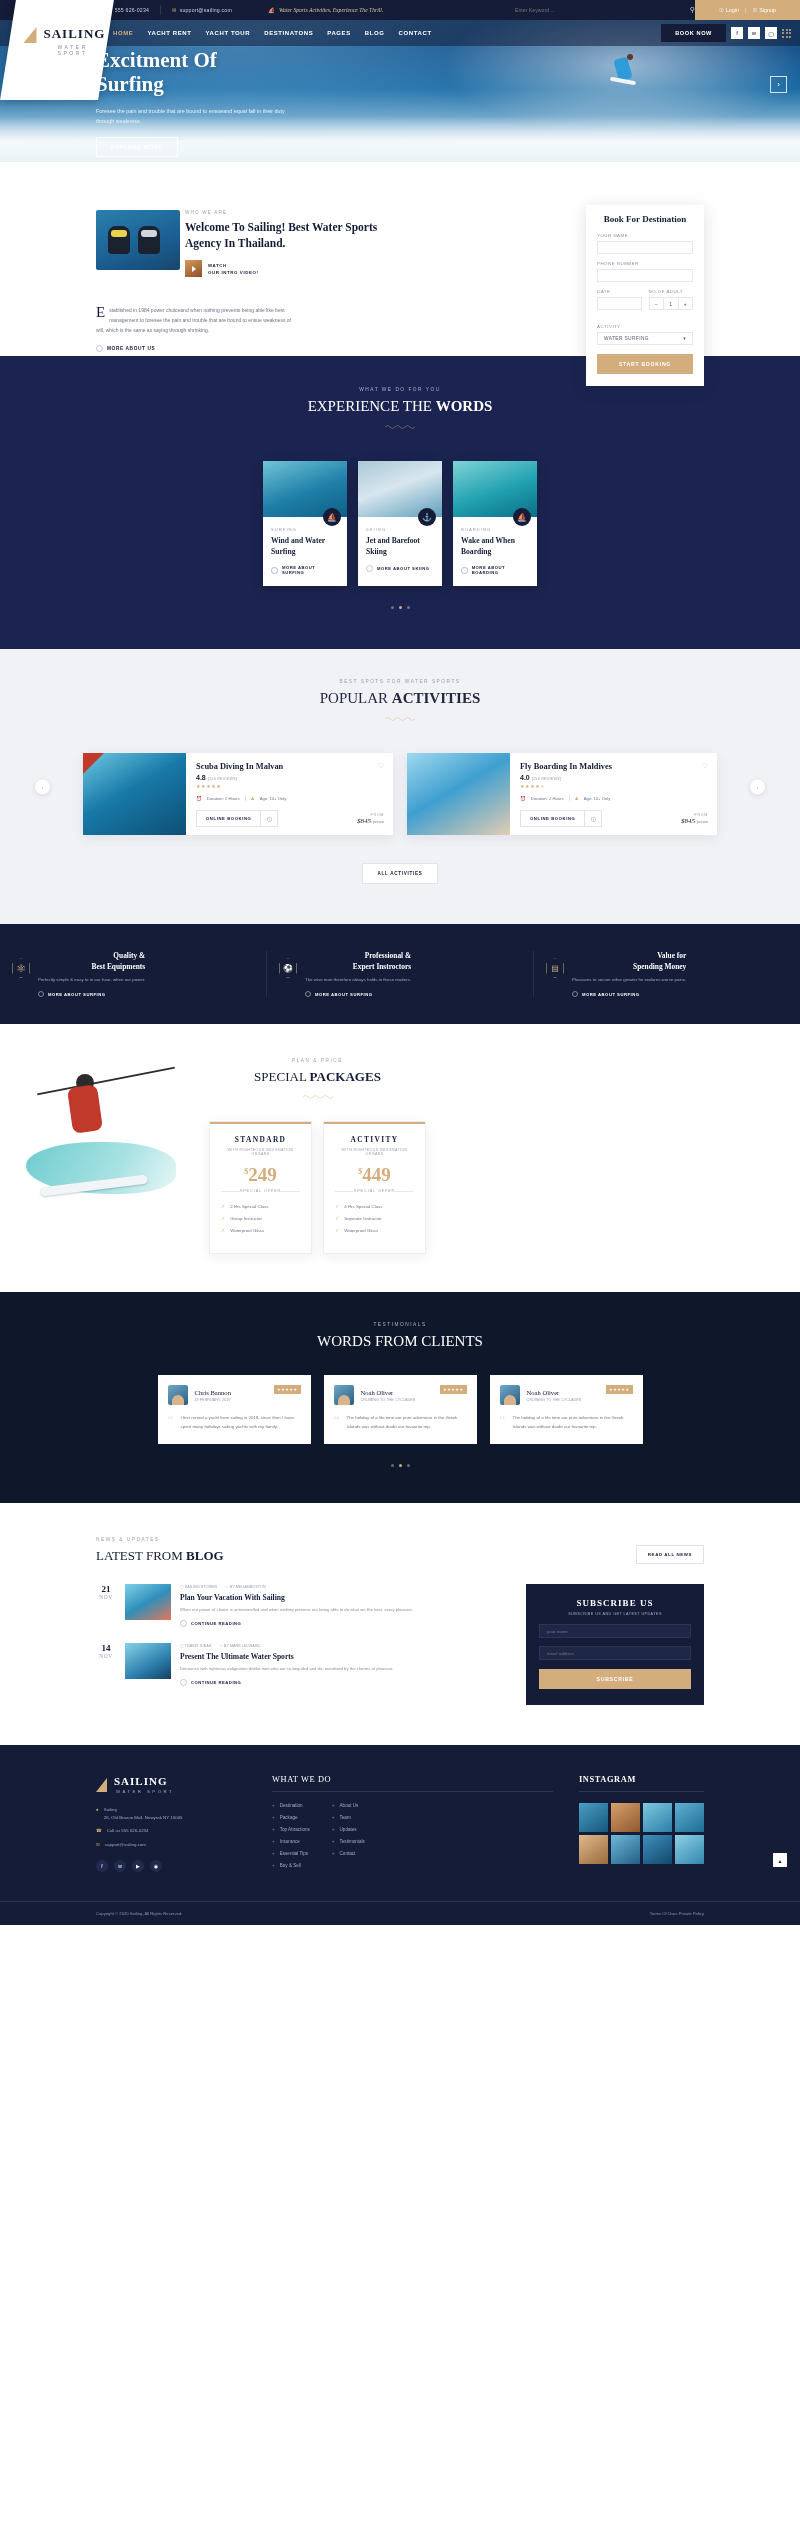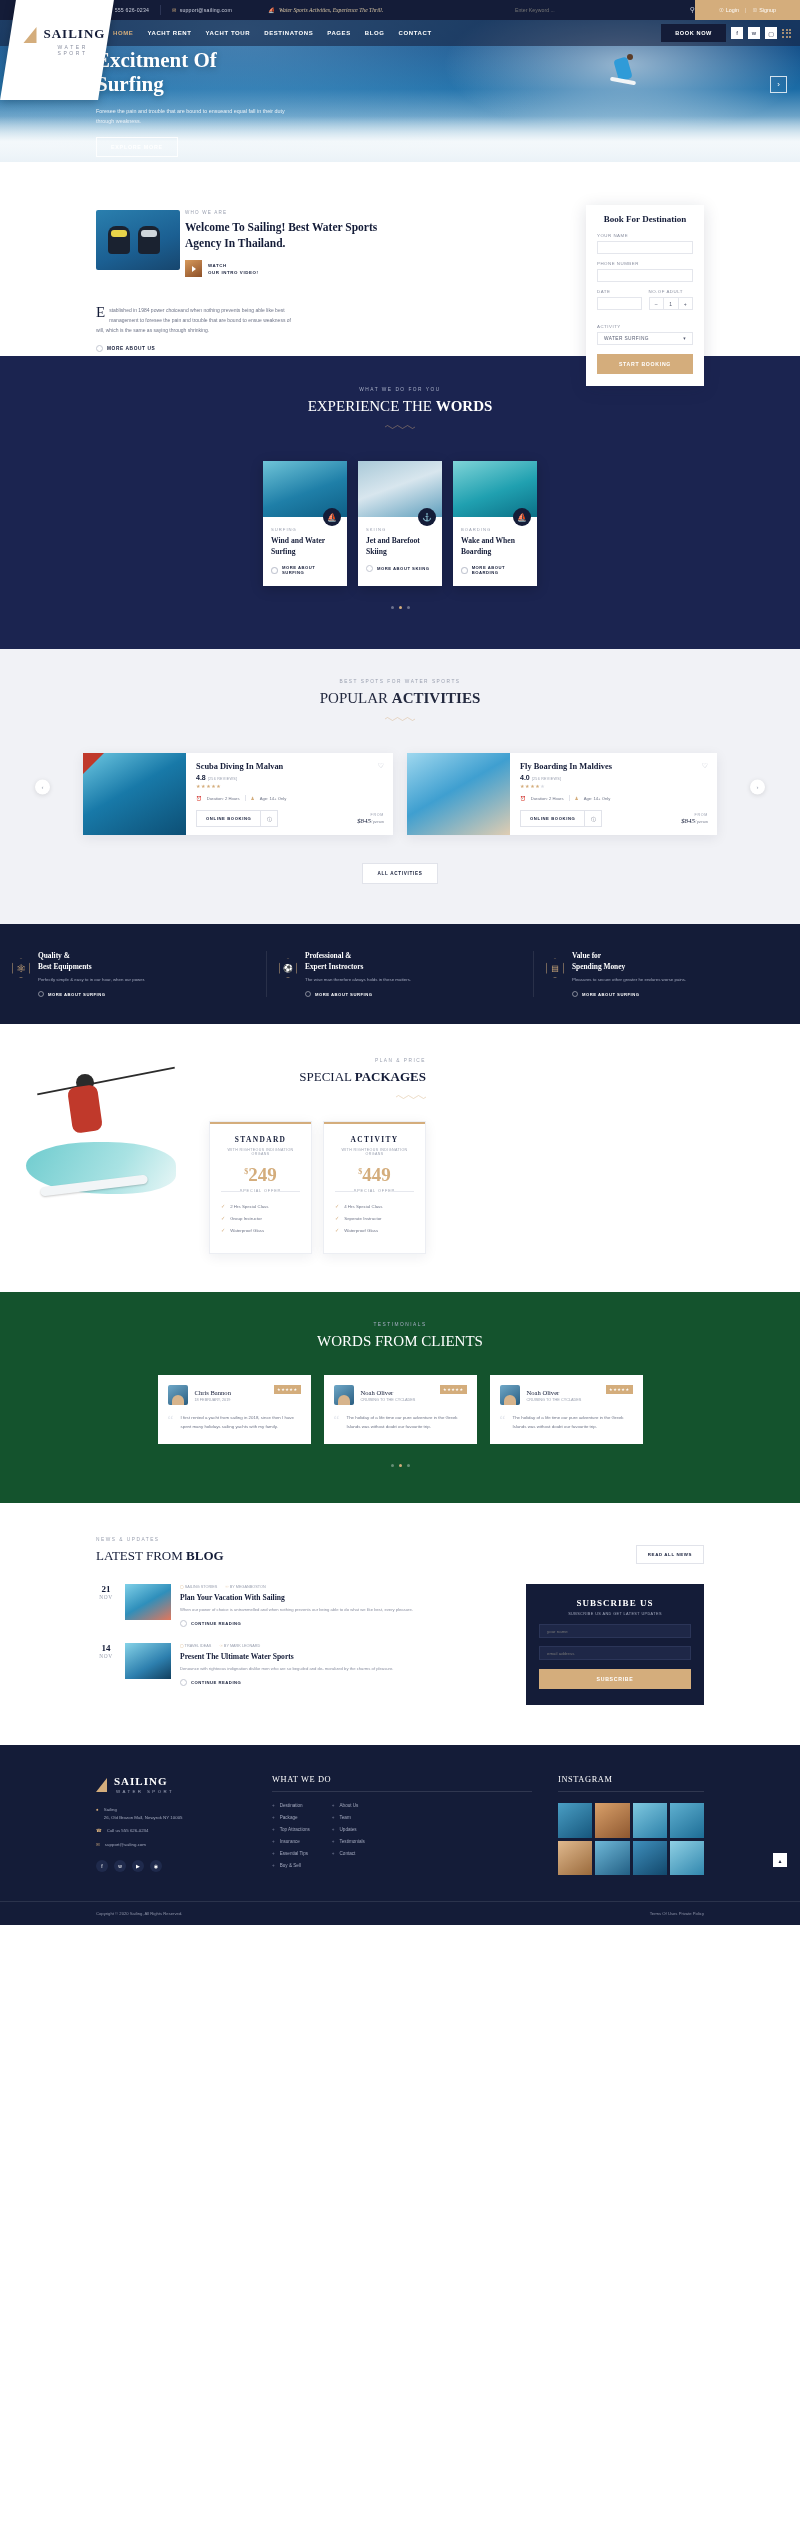--- a/index.html
+++ b/index.html
@@ -142,51 +142,51 @@
   .price .v small { font-size:4px; color:#6e7487; }
   .car-arrow { position:absolute; top:50%; transform:translateY(-50%); width:15px;height:15px;border-radius:50%; background:#fff; display:flex; align-items:center; justify-content:center; font-size:6px; color:#9aa0b0; box-shadow:0 1px 5px rgba(0,0,0,.12); }
   .ca-l { left:35px; } .ca-r { right:35px; }
   .all-act { display:block; width:fit-content; margin:28px auto 0; background:#fff; border:1px solid #e1e3ea; font-size:4.6px; font-weight:bold; letter-spacing:.7px; padding:7px 14px; color:#141c38; }
   
   .features { background:#141c38; display:flex; padding:27px 0; }
   .feat { flex:1; display:flex; gap:8px; padding:0 12px; align-items:flex-start; }
   .feat + .feat { border-left:1px solid rgba(255,255,255,.09); }
   .hex { width:18px;height:20px;flex-shrink:0;border:1px solid rgba(212,173,124,.5); display:flex;align-items:center;justify-content:center;color:#d4ad7c;font-size:8px;
         clip-path:polygon(50% 0,100% 25%,100% 75%,50% 100%,0 75%,0 25%); margin-top:7px;}
-  .feat h4 { font-family:"Liberation Serif",serif; font-size:7.4px; color:#fff; line-height:1.4; }
+  .feat h4 { font-family:"Liberation Serif",serif; font-size:7.4px; color:#fff; line-height:1.4;text-align:right; }
   .feat p { font-size:4.4px; line-height:1.9; color:#a2a8bd; margin-top:4px; }
   .feat .link { display:flex; gap:4px; align-items:center; font-size:4.2px; font-weight:bold; letter-spacing:.5px; color:#fff; margin-top:7px; }
   .circ-l { width:6px;height:6px;border:1px solid rgba(255,255,255,.45); border-radius:50%; display:inline-block;}
   
   .packages { padding:34px 0 38px; display:flex; align-items:flex-start; }
   .pkg-art { width:185px; height:158px; margin-left:18px; position:relative; flex-shrink:0; }
   .pkg-art .wavesplash { position:absolute; left:8px; bottom:22px; width:150px; height:52px; background:linear-gradient(120deg,#5fc6c9,#9fdfe0 60%,#e7f6f6); border-radius:50% 50% 40% 60%; opacity:.9;}
   .pkg-art .rider { position:absolute; left:52px; top:28px; width:30px; height:46px; background:#c0392b; border-radius:8px; transform:rotate(-8deg); }
   .pkg-art .rhead { position:absolute; left:58px; top:16px; width:18px; height:17px; background:#2b2b2b; border-radius:50%; }
   .pkg-art .skis { position:absolute; left:22px; bottom:26px; width:108px; height:9px; background:#f2f5f7; border-radius:5px; transform:rotate(-7deg); box-shadow:0 1px 2px rgba(0,0,0,.2);}
   .pkg-art .line { position:absolute; left:18px; top:22px; width:140px; height:2px; background:#2b2b2b; transform:rotate(-11deg);}
   .pkg-right { margin-left:6px; }
-  .pkg-head { text-align:right; }
+  .pkg-head { text-align:center; }
   .pkg-head .sec-title { font-size:13px; color:#141c38; }
   .pkg-head .wave { margin:5px 0 0 0; }
   .pkg-cards { display:flex; gap:11px; margin-top:18px; }
   .pcard { width:103px; background:#fff; border:1px solid #eceef3; box-shadow:0 3px 12px rgba(20,28,56,.07); padding:13px 11px 14px; text-align:center; position:relative; }
   .pcard::before { content:""; position:absolute; left:0; right:0; top:0; height:2px; background:#d4ad7c; }
   .pcard h4 { font-family:"Liberation Serif",serif; font-size:7.4px; letter-spacing:1.4px; color:#141c38; }
   .pcard .sub { font-size:3.6px; letter-spacing:.4px; color:#9aa0b0; margin-top:4px; }
   .pcard .amt { font-family:"Liberation Serif",serif; font-weight:bold; font-size:19px; color:#d4ad7c; margin-top:8px; }
   .pcard .amt sup { font-size:8px; vertical-align:super; }
   .pcard .so { font-size:3.8px; letter-spacing:.9px; color:#9aa0b0; margin-top:3px; position:relative; }
   .pcard .so::before, .pcard .so::after { content:""; position:absolute; top:50%; width:22px; height:1px; background:#e6e8ee;}
   .pcard .so::before { left:0; } .pcard .so::after { right:0; }
   .pfeat { text-align:left; margin-top:10px; }
   .pfeat div { font-size:4.4px; color:#6e7487; margin-bottom:6px; display:flex; gap:5px; align-items:center;}
   .pfeat .ck { color:#d4ad7c; font-size:5px; }
   
-  .testi { background:#14532d; padding:30px 0 36px; }
+  .testi { background:#0f172a; padding:30px 0 36px; }
   .testi .sec-title { color:#fff; }
   .t-row { display:flex; gap:13px; justify-content:center; margin-top:25px; }
   .tcd { width:153px; background:#fff; padding:10px 10px 13px; position:relative; }
   .tcd .hd { display:flex; align-items:center; gap:7px; }
   .av { width:20px; height:20px; border-radius:2px; background:linear-gradient(145deg,#6fa8c8,#2a5d80); flex-shrink:0; position:relative; overflow:hidden;}
   .av::after { content:""; position:absolute; left:4px; bottom:0; width:12px; height:10px; background:#d7b48c; border-radius:6px 6px 0 0;}
   .tcd .nm { font-family:"Liberation Serif",serif; font-size:6.6px; color:#141c38; }
   .tcd .dt { font-size:3.8px; color:#9aa0b0; margin-top:2px; }
   .tstars { position:absolute; right:10px; top:10px; background:#d4ad7c; color:#fff; font-size:4px; padding:2px 3px; letter-spacing:.5px;}
   .tcd p { font-size:4.4px; line-height:1.95; color:#6e7487; margin-top:9px; padding-left:13px; position:relative;}
@@ -227,21 +227,21 @@
   .f-addr .ln { display:flex; gap:5px; font-size:4.4px; color:#a2a8bd; line-height:1.8; margin-bottom:5px; }
   .f-addr .ico { color:#d4ad7c; font-size:4.6px; }
   .f-soc { display:flex; gap:6px; margin-top:11px; }
   .f-soc span { width:12px;height:12px;border-radius:50%;background:#1f2a4c; color:#fff; display:flex; align-items:center; justify-content:center; font-size:5px;}
   .f-col2 { flex:1; }
   .f-h { font-family:"Liberation Serif",serif; font-size:8.4px; color:#fff; letter-spacing:.6px; padding-bottom:7px; border-bottom:1px solid rgba(255,255,255,.12); }
   .f-links { display:flex; gap:22px; margin-top:11px; }
   .f-links ul { list-style:none; }
   .f-links li { font-size:4.6px; color:#a2a8bd; margin-bottom:7px; display:flex; gap:5px; align-items:center;}
   .f-links li .pl { color:#6e7690; }
-  .f-col3 { width:146px; }
+  .f-col3 { width:125px;font-weight:bold; }
   .ig-grid { display:grid; grid-template-columns:repeat(4,1fr); gap:3px; margin-top:11px; }
   .ig { aspect-ratio:1; }
   .f-bot { margin-top:26px; border-top:1px solid rgba(255,255,255,.1); padding:9px 96px; display:flex; font-size:4.2px; color:#8d93a8; }
   .f-bot .r { margin-left:auto; }
   .to-top { position:absolute; right:13px; margin-top:-22px; width:14px;height:14px; background:#fff; display:flex; align-items:center; justify-content:center; font-size:6px; color:#141c38;}
 </style>
 </head>
 <body>
 
 

